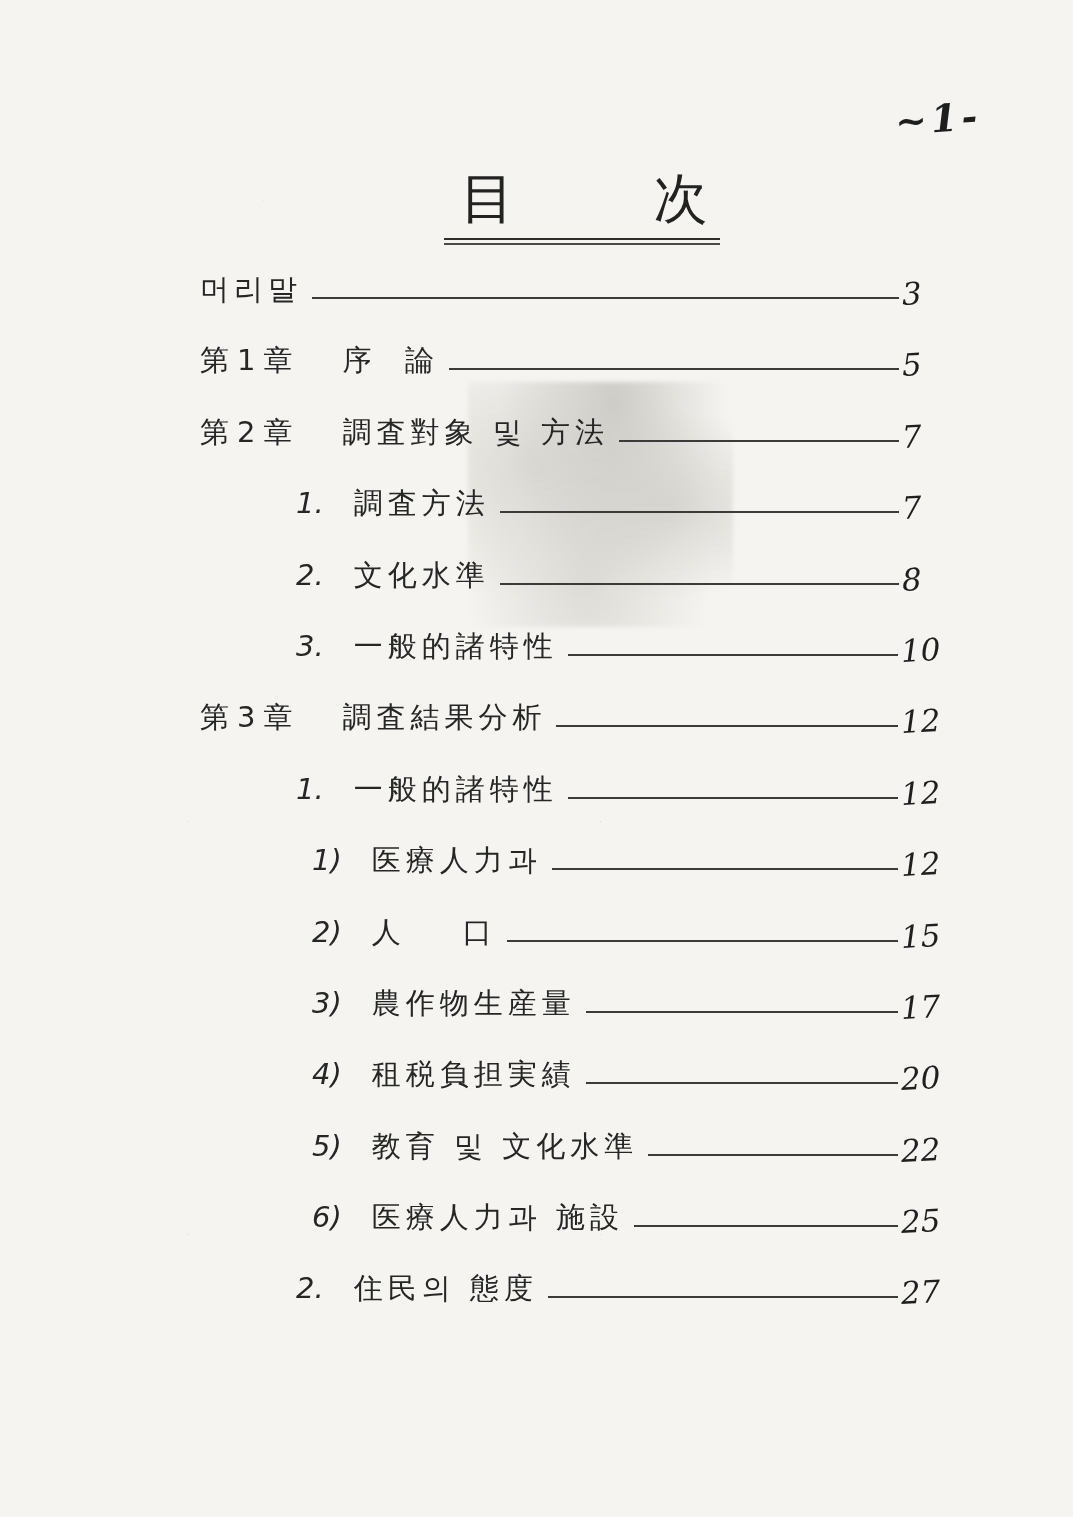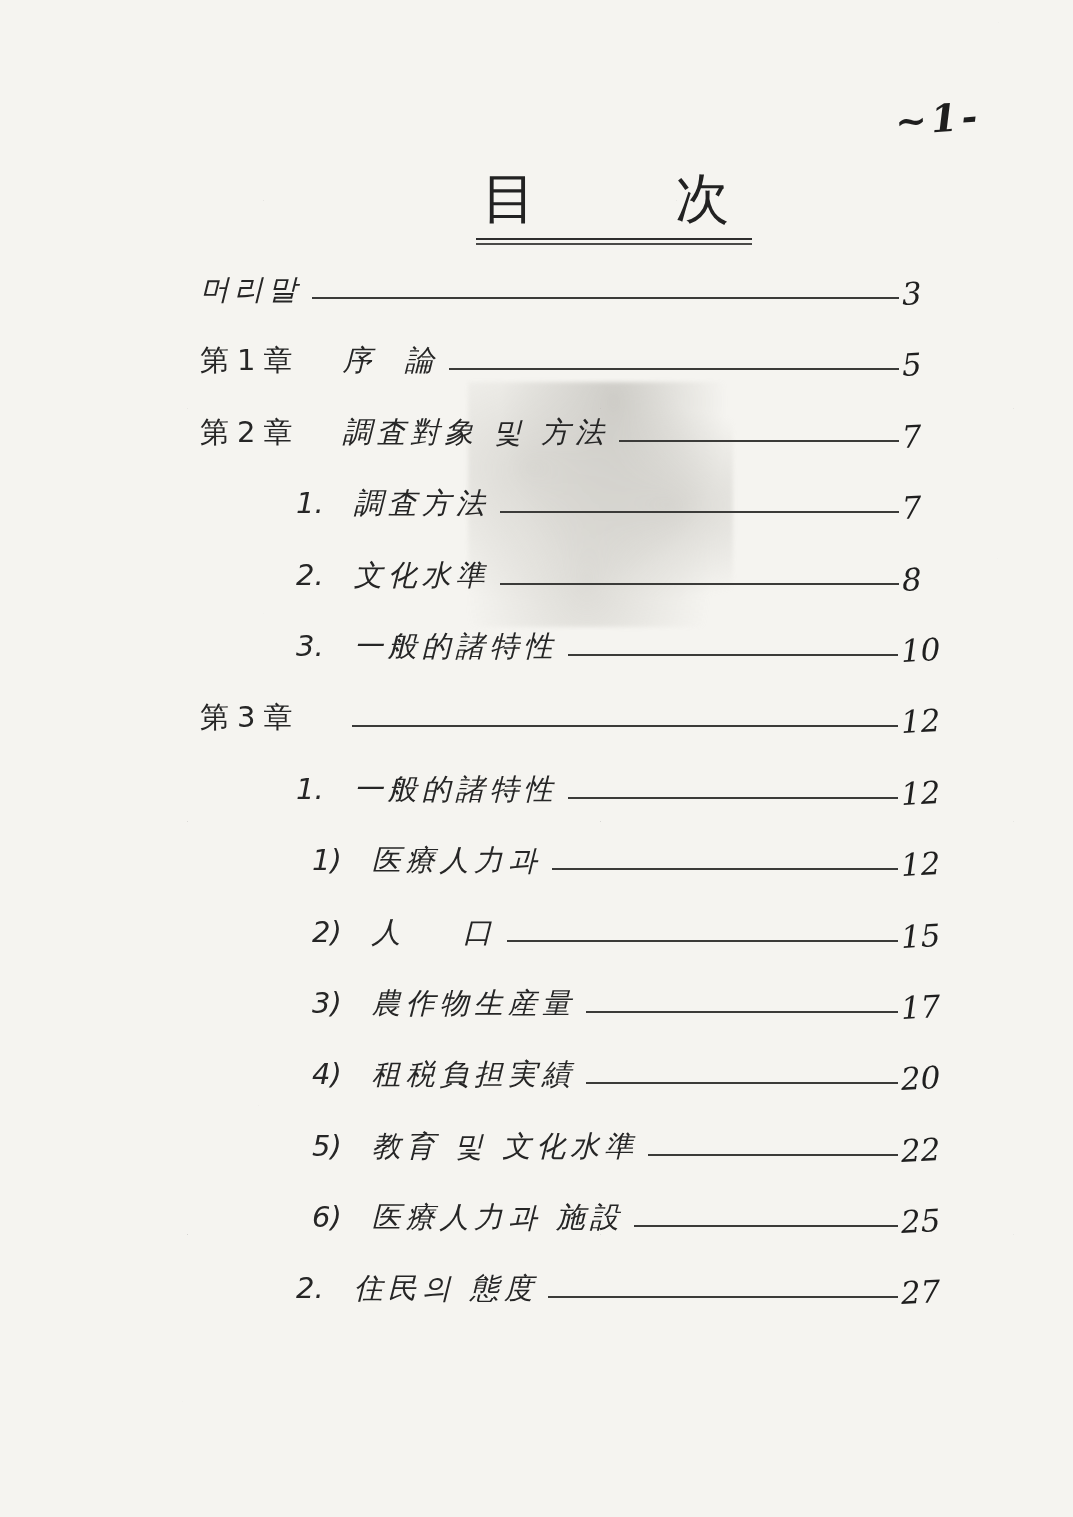--- a/index.html
+++ b/index.html
@@ -41,23 +41,23 @@
     font-style: italic;
     font-weight: bold;
     font-size: 38px;
     letter-spacing: 4px;
     transform: rotate(-4deg);
     color: #1e1e1e;
   }
   
   .title-wrap {
     position: absolute;
-    left: 476px; top: 168px;
+    left: 444px; top: 168px;
     width: 276px;
-    text-align: left;
+    text-align: center;
   }
   .title-text {
     display: block;
     font-size: 54px;
     line-height: 62px;
     letter-spacing: 2px;
     word-spacing: 118px;
     white-space: pre;
     color: #222;
     padding-left: 6px;
@@ -92,21 +92,20 @@
     font-style: italic;
   }
   .prefix.chapter {
     font-style: normal;
     letter-spacing: 8px;
     margin-right: 42px;
   }
   .label {
     white-space: pre;
     letter-spacing: 5px;
-    font-style: italic;
   }
   .leader {
     display: inline-block;
     flex: 1 1 auto;
     height: 0;
     border-bottom: 2px solid #3b3b39;
     margin-left: 10px;
     margin-right: 3px;
     min-width: 40px;
   }
@@ -183,20 +182,21 @@
 
     <div class="row indent-1">
       <span class="prefix">3.</span>
       <span class="label">一般的諸特性</span>
       <span class="leader"></span>
       <span class="pnum">10</span>
     </div>
 
     <div class="row indent-0">
       <span class="prefix chapter">第3章</span>
+      <span class="label">調査結果分析</span>
       <span class="leader"></span>
       <span class="pnum">12</span>
     </div>
 
     <div class="row indent-1">
       <span class="prefix">1.</span>
       <span class="label">一般的諸特性</span>
       <span class="leader"></span>
       <span class="pnum">12</span>
     </div>

